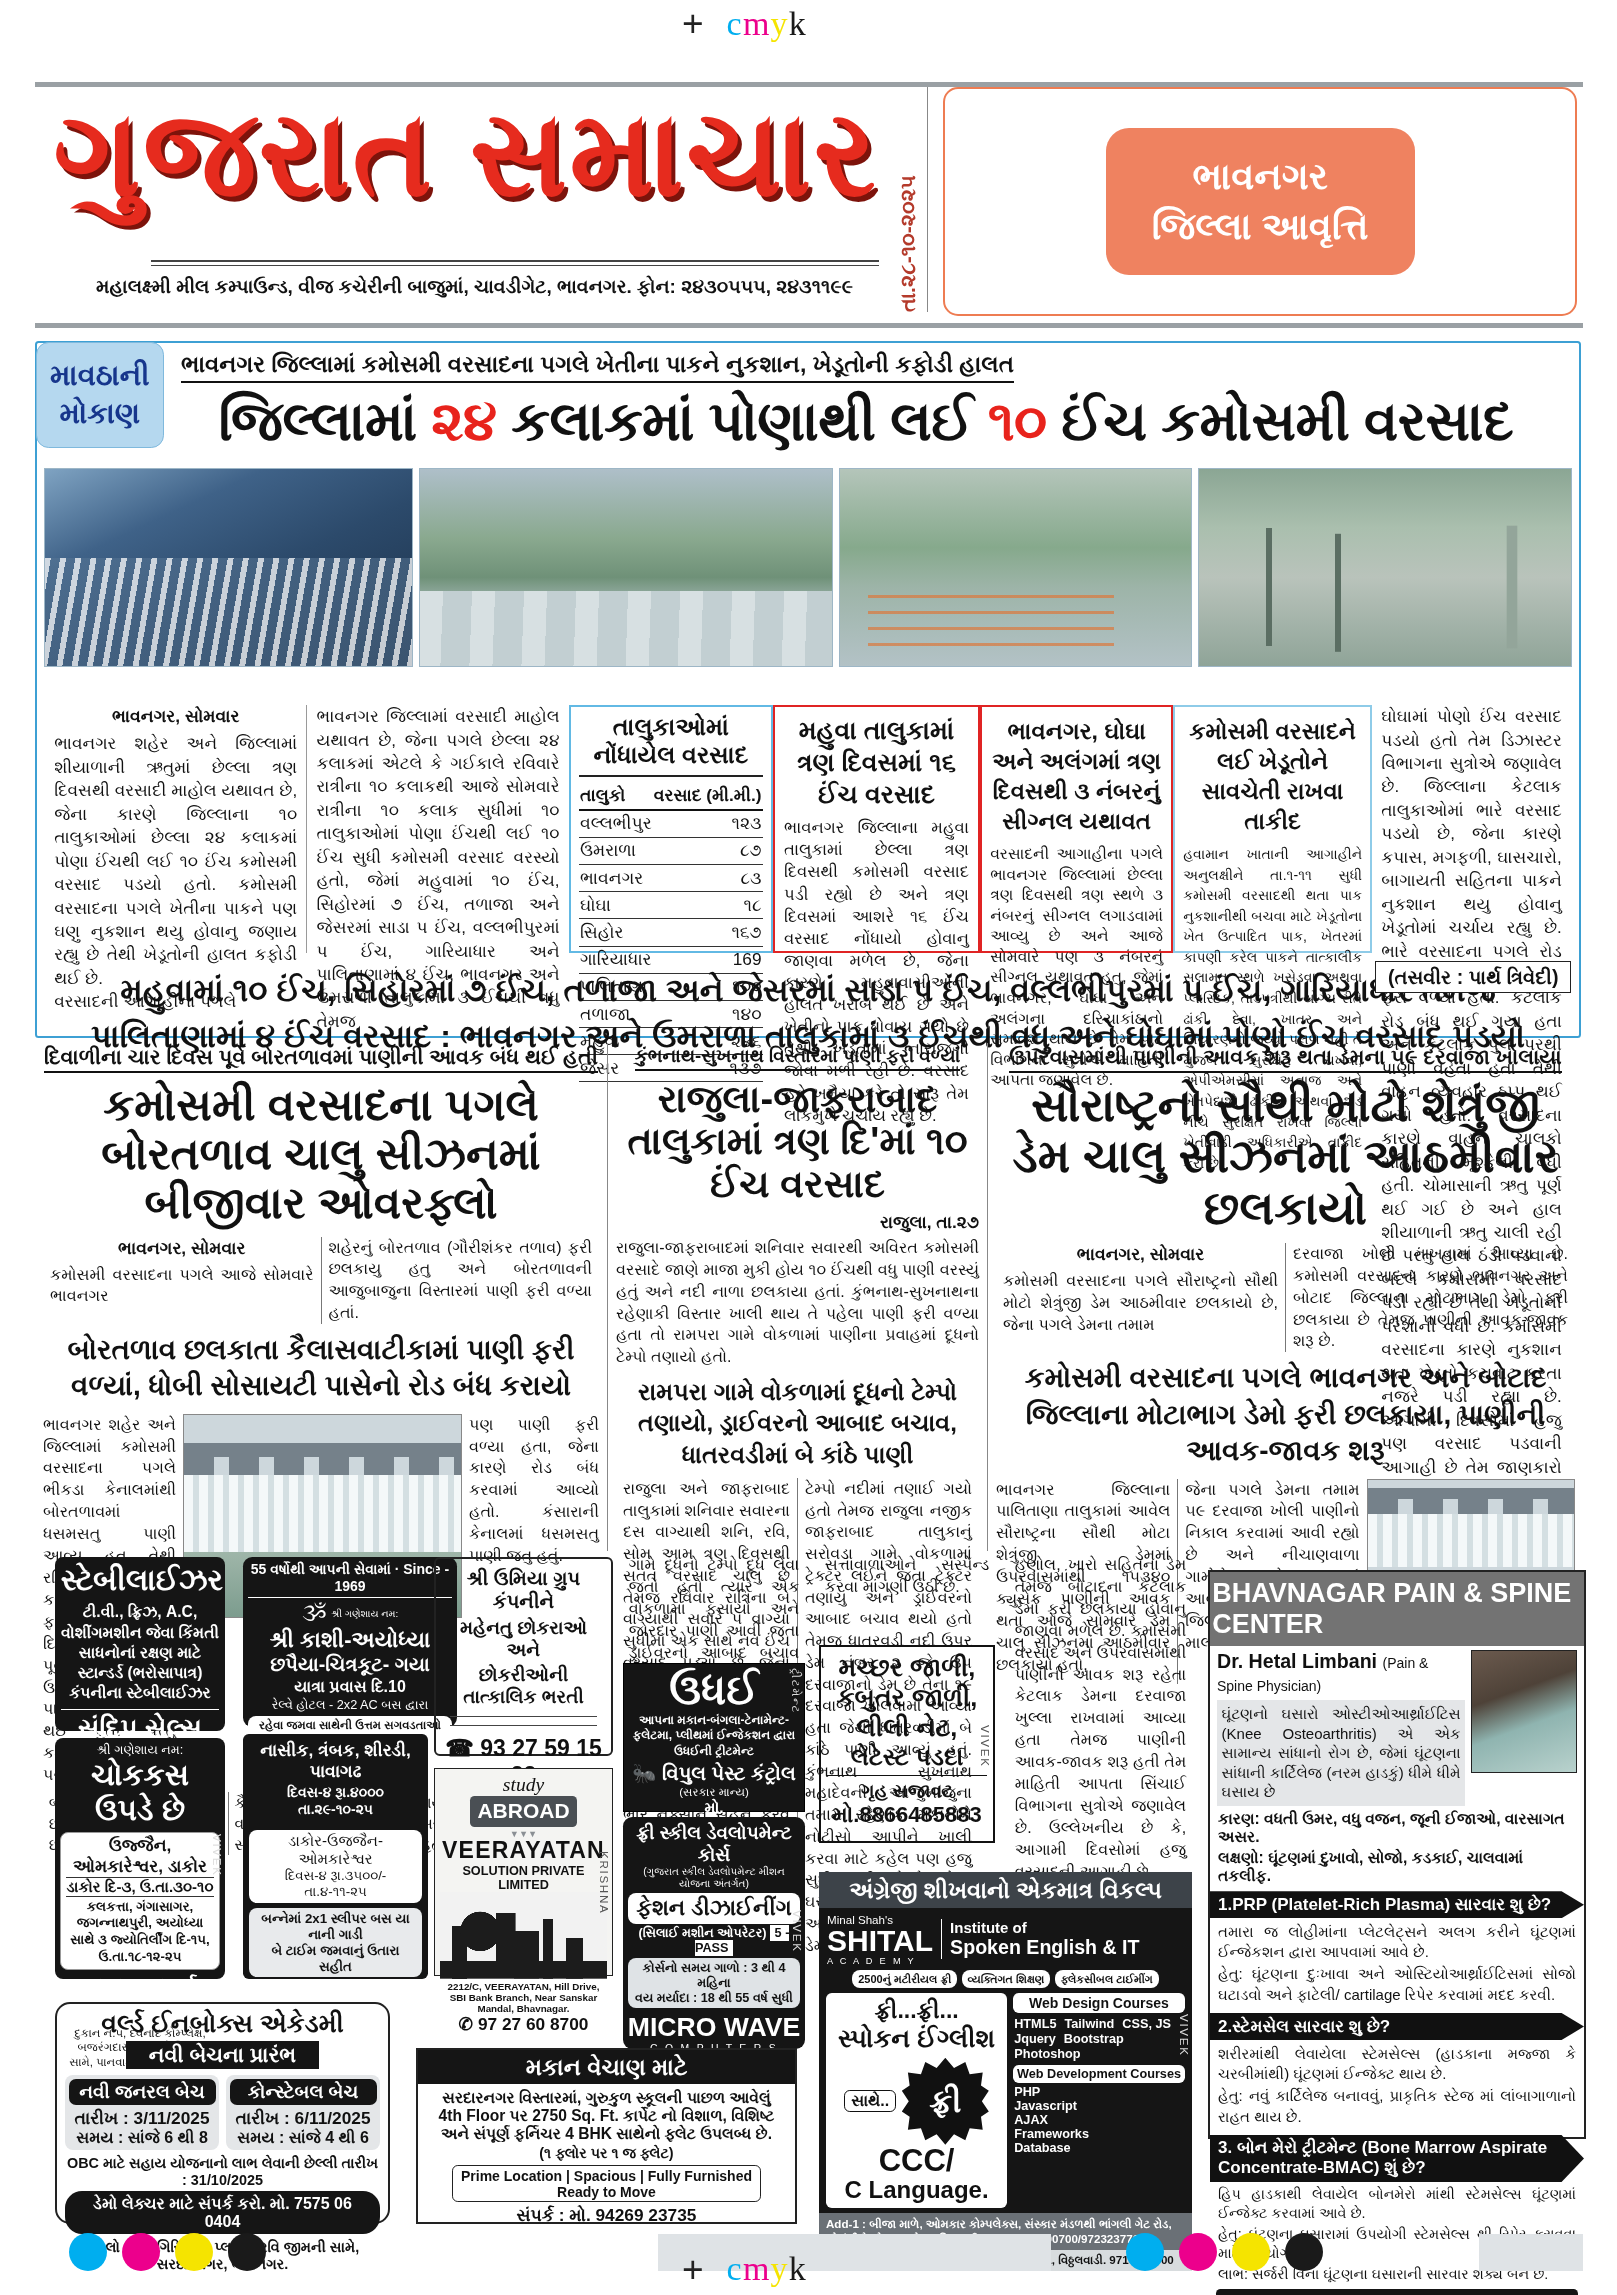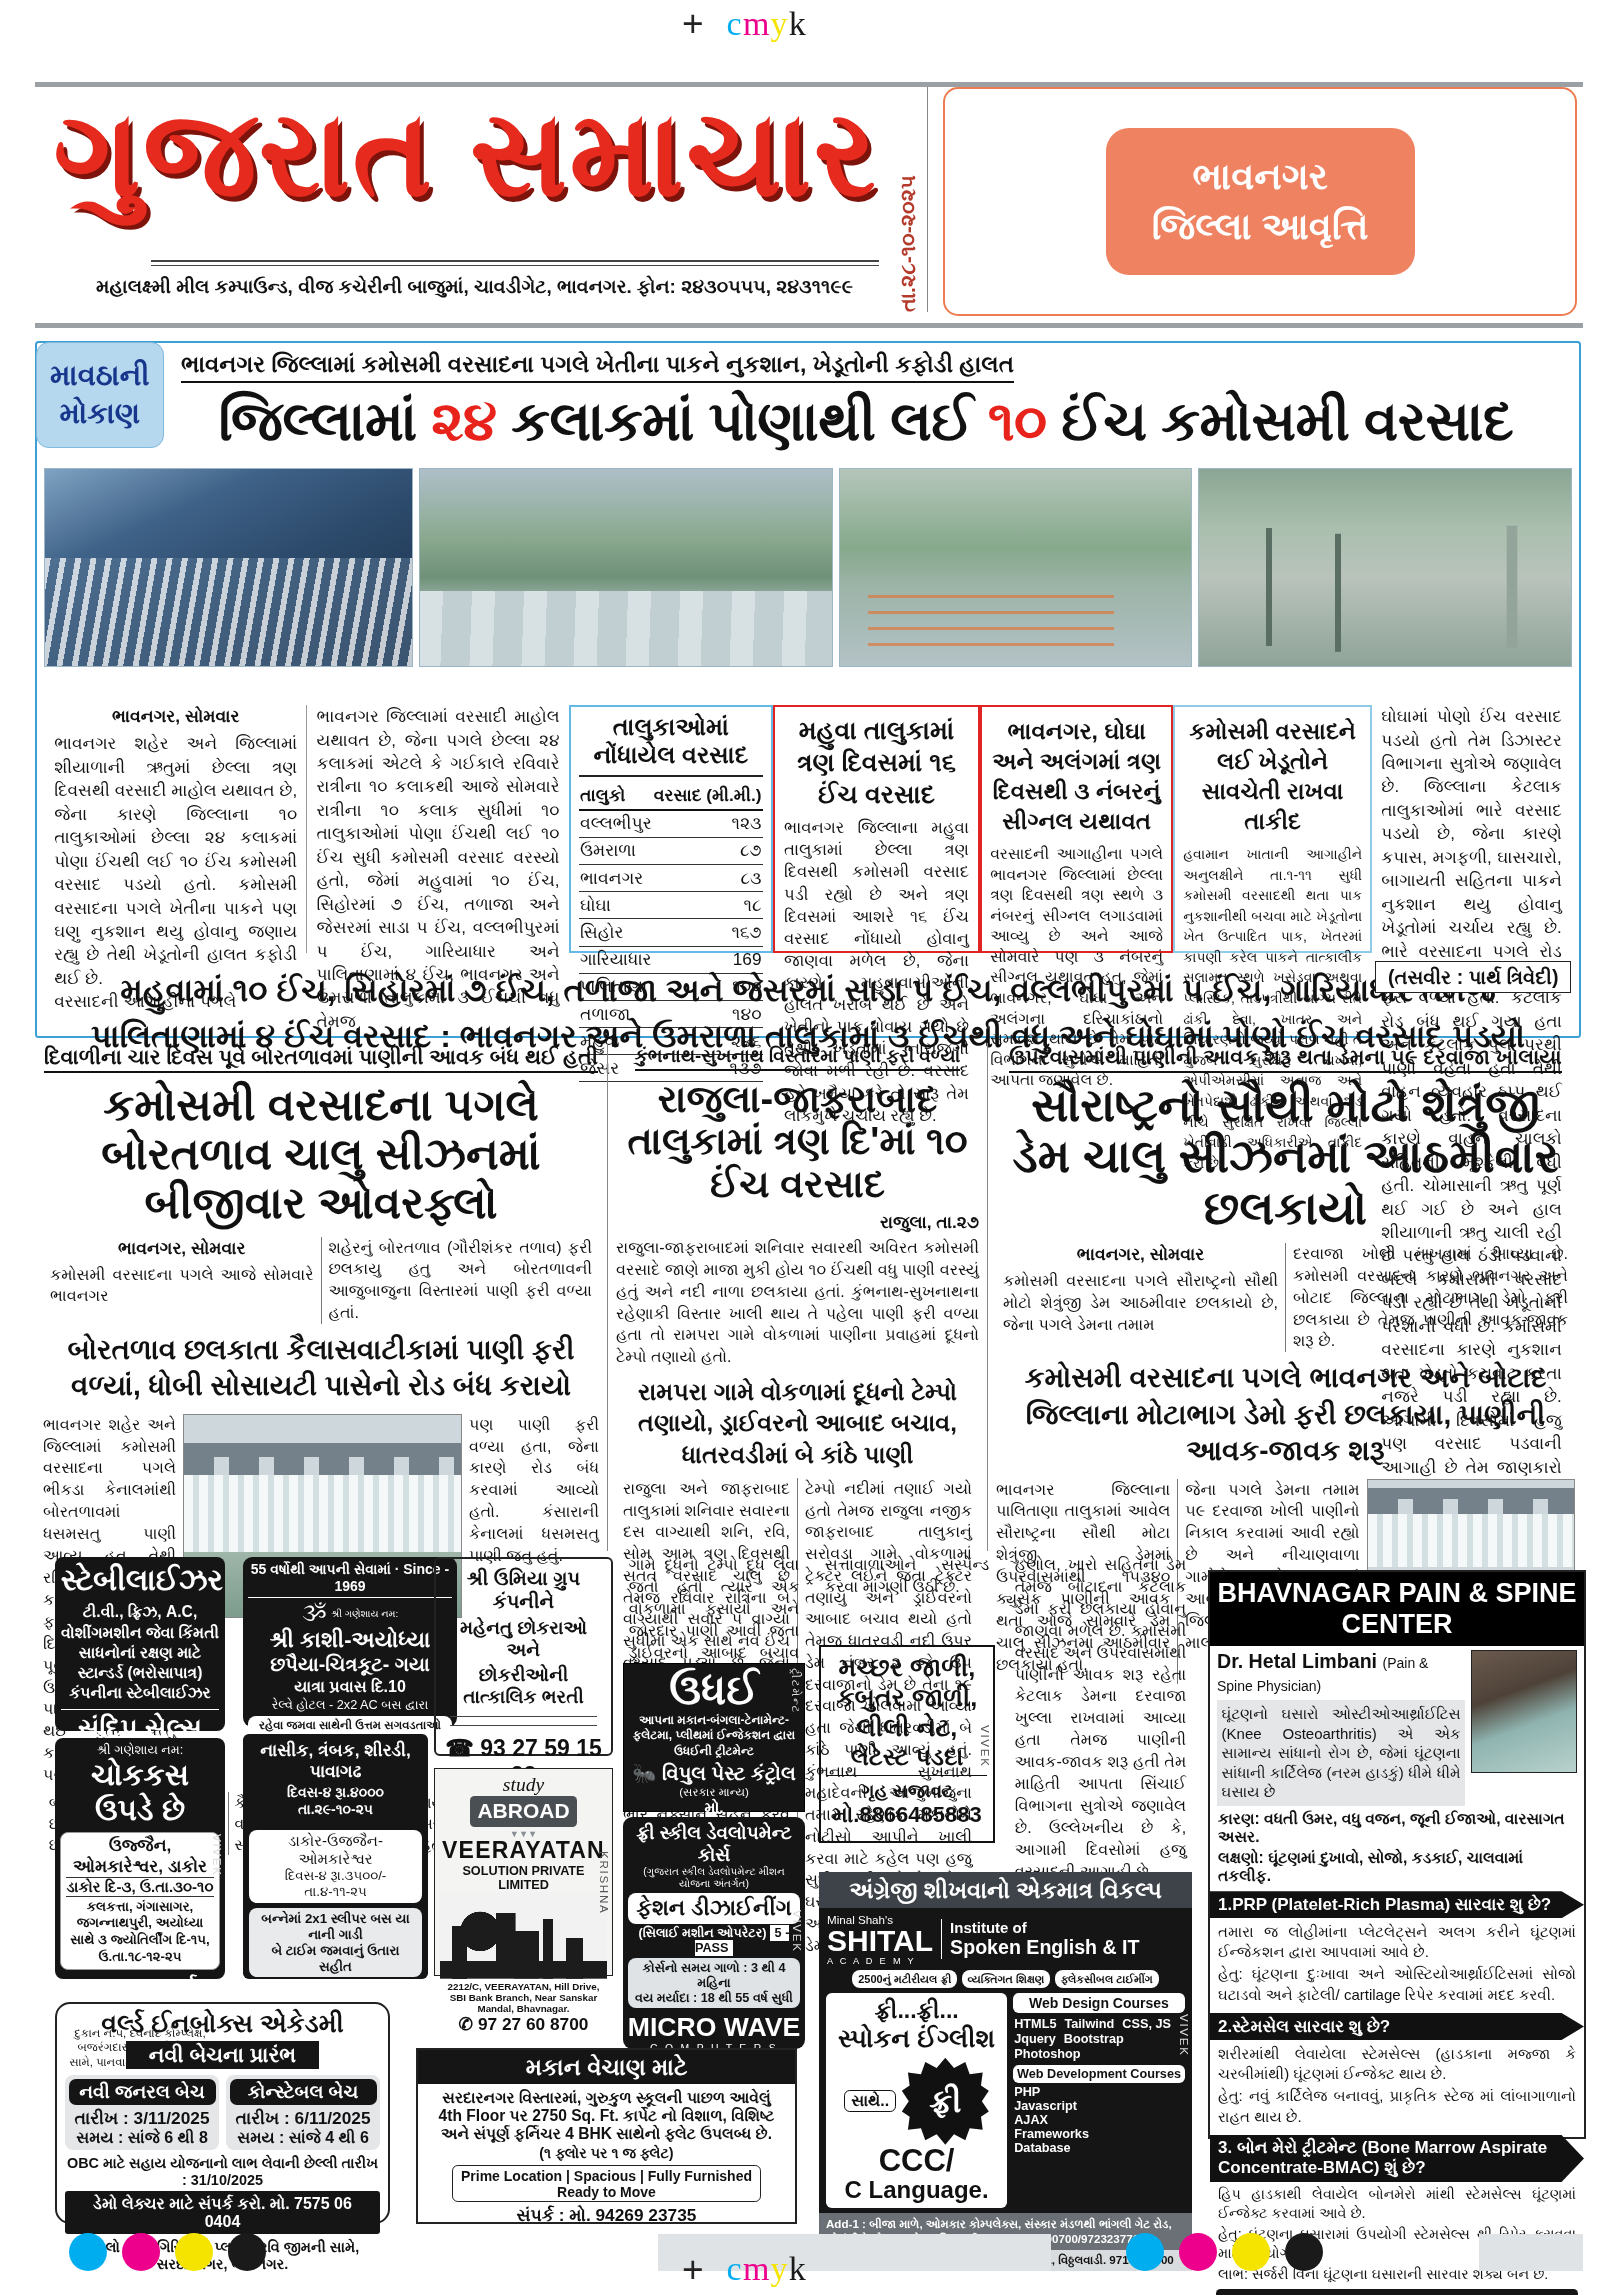--- a/index.html
+++ b/index.html
@@ -72,21 +72,21 @@
   
   .ads{position:absolute;left:35px;top:1554px;width:1548px;height:676px;}
   .ad{position:absolute;box-sizing:border-box;}
   .dark{background:#151515;color:#fff;}
   .adc{text-align:center;}
   .wbox{background:#fff;color:#111;border-radius:8px;padding:2.3px 5.8px;}
   .vert{position:absolute;right:1.2px;top:40%;writing-mode:vertical-rl;font-size:11.6px;letter-spacing:1.7px;color:#555;}
   .vert.ondark{color:#ddd;}
   .textcol{font-size:16px;line-height:1.37;text-align:justify;padding:0 5.8px;}
   .pain{background:#fff;border:2.3px solid #222;}
-  .pain-title{background:#000000;color:#fff;font-weight:900;font-size:27px;text-align:center;padding:5.8px 2.3px;}
+  .pain-title{background:#737373;color:#fff;font-weight:900;font-size:27px;text-align:left;padding:5.8px 2.3px;}
   .pain-sec{background:#111;color:#fff;font-weight:800;font-size:17px;padding:3.5px 8px;clip-path:polygon(0 0,94% 0,100% 50%,94% 100%,0 100%);margin:5.8px 0 3.5px;}
   .gr{background:#e4e6e8;}
   .arrow3{display:inline-block;transform:translateY(2.3px);color:#8a8f94;}
   .tile{display:inline-block;background:#4a4f54;color:#fff;font-weight:900;padding:3.5px 7px;margin:0 1.7px;border-radius:4.6px;}
   .skyline{height:87px;background:linear-gradient(180deg,#f2f2f2 0 30%,#f2f2f2 30%),#f2f2f2;position:relative;overflow:hidden;}
   .skyline:after{content:"";position:absolute;bottom:0;left:0;width:100%;height:78%;
     background:
       radial-gradient(circle at 24% 30%, #1c1c1c 19.6px, transparent 20px),
       linear-gradient(#1c1c1c,#1c1c1c) 8% 100%/15px 78% no-repeat,
       linear-gradient(#1c1c1c,#1c1c1c) 38% 100%/19.6px 96% no-repeat,
@@ -490,21 +490,21 @@
           <div style="font-size:17.3px;font-weight:900;margin-top:2.3px">તારીખ : 3/11/2025</div>
           <div style="font-size:16px;font-weight:800">સમય : સાંજે 6 થી 8</div>
         </div>
         <div style="flex:1;background:#e4e6e8;border-radius:8px;padding:3.5px">
           <div class="dark" style="border-radius:7px;font-size:18.5px;font-weight:900;padding:2.3px">કોન્સ્ટેબલ બેચ</div>
           <div style="font-size:17.3px;font-weight:900;margin-top:2.3px">તારીખ : 6/11/2025</div>
           <div style="font-size:16px;font-weight:800">સમય : સાંજે 4 થી 6</div>
         </div>
       </div>
       <div style="font-size:14.4px;font-weight:800;margin-top:4.6px">OBC માટે સહાય યોજનાનો લાભ લેવાની છેલ્લી તારીખ : 31/10/2025</div>
-      <div class="dark" style="display:inline-block;border-radius:3px;font-size:16px;font-weight:900;padding:3.5px 14px;margin-top:3.5px">ડેમો લેક્ચર માટે સંપર્ક કરો. મો. 7575 06 0404</div>
+      <div class="dark" style="display:inline-block;border-radius:17px;font-size:16px;font-weight:900;padding:3.5px 14px;margin-top:3.5px">ડેમો લેક્ચર માટે સંપર્ક કરો. મો. 7575 06 0404</div>
       <div style="font-size:14.4px;font-weight:800;margin-top:4.6px">પહેલો માળ, ગિરિકંદરા પ્લાઝા, રવિ જીમની સામે, સરદારનગર, ભાવનગર.</div>
     </div>
 
     <div class="ad" style="left:381px;top:494px;width:381px;height:176px;border:2.3px solid #222;padding:0;text-align:center">
       <div class="dark" style="font-size:23px;font-weight:900;padding:3.5px">મકાન વેચાણ માટે</div>
       <div style="font-size:15.6px;font-weight:700;margin-top:4.6px">સરદારનગર વિસ્તારમાં, ગુરુકુળ સ્કૂલની પાછળ આવેલું</div>
       <div style="font-size:15.6px;font-weight:700">4th Floor પર 2750 Sq. Ft. કાર્પેટ નો વિશાળ, વિશિષ્ટ</div>
       <div style="font-size:15.6px;font-weight:700">અને સંપૂર્ણ ફર્નિચર 4 BHK સાથેનો ફ્લેટ ઉપલબ્ધ છે.</div>
       <div style="font-size:14.4px;font-weight:800;margin-top:2.3px">(૧ ફ્લોર પર ૧ જ ફ્લેટ)</div>
       <div style="display:inline-block;border:1.7px solid #222;border-radius:5.8px;font-size:14px;font-weight:800;padding:1.2px 8px;margin-top:3.5px"><span>Prime Location | Spacious | Fully Furnished</span><br><span>Ready to Move</span></div>

